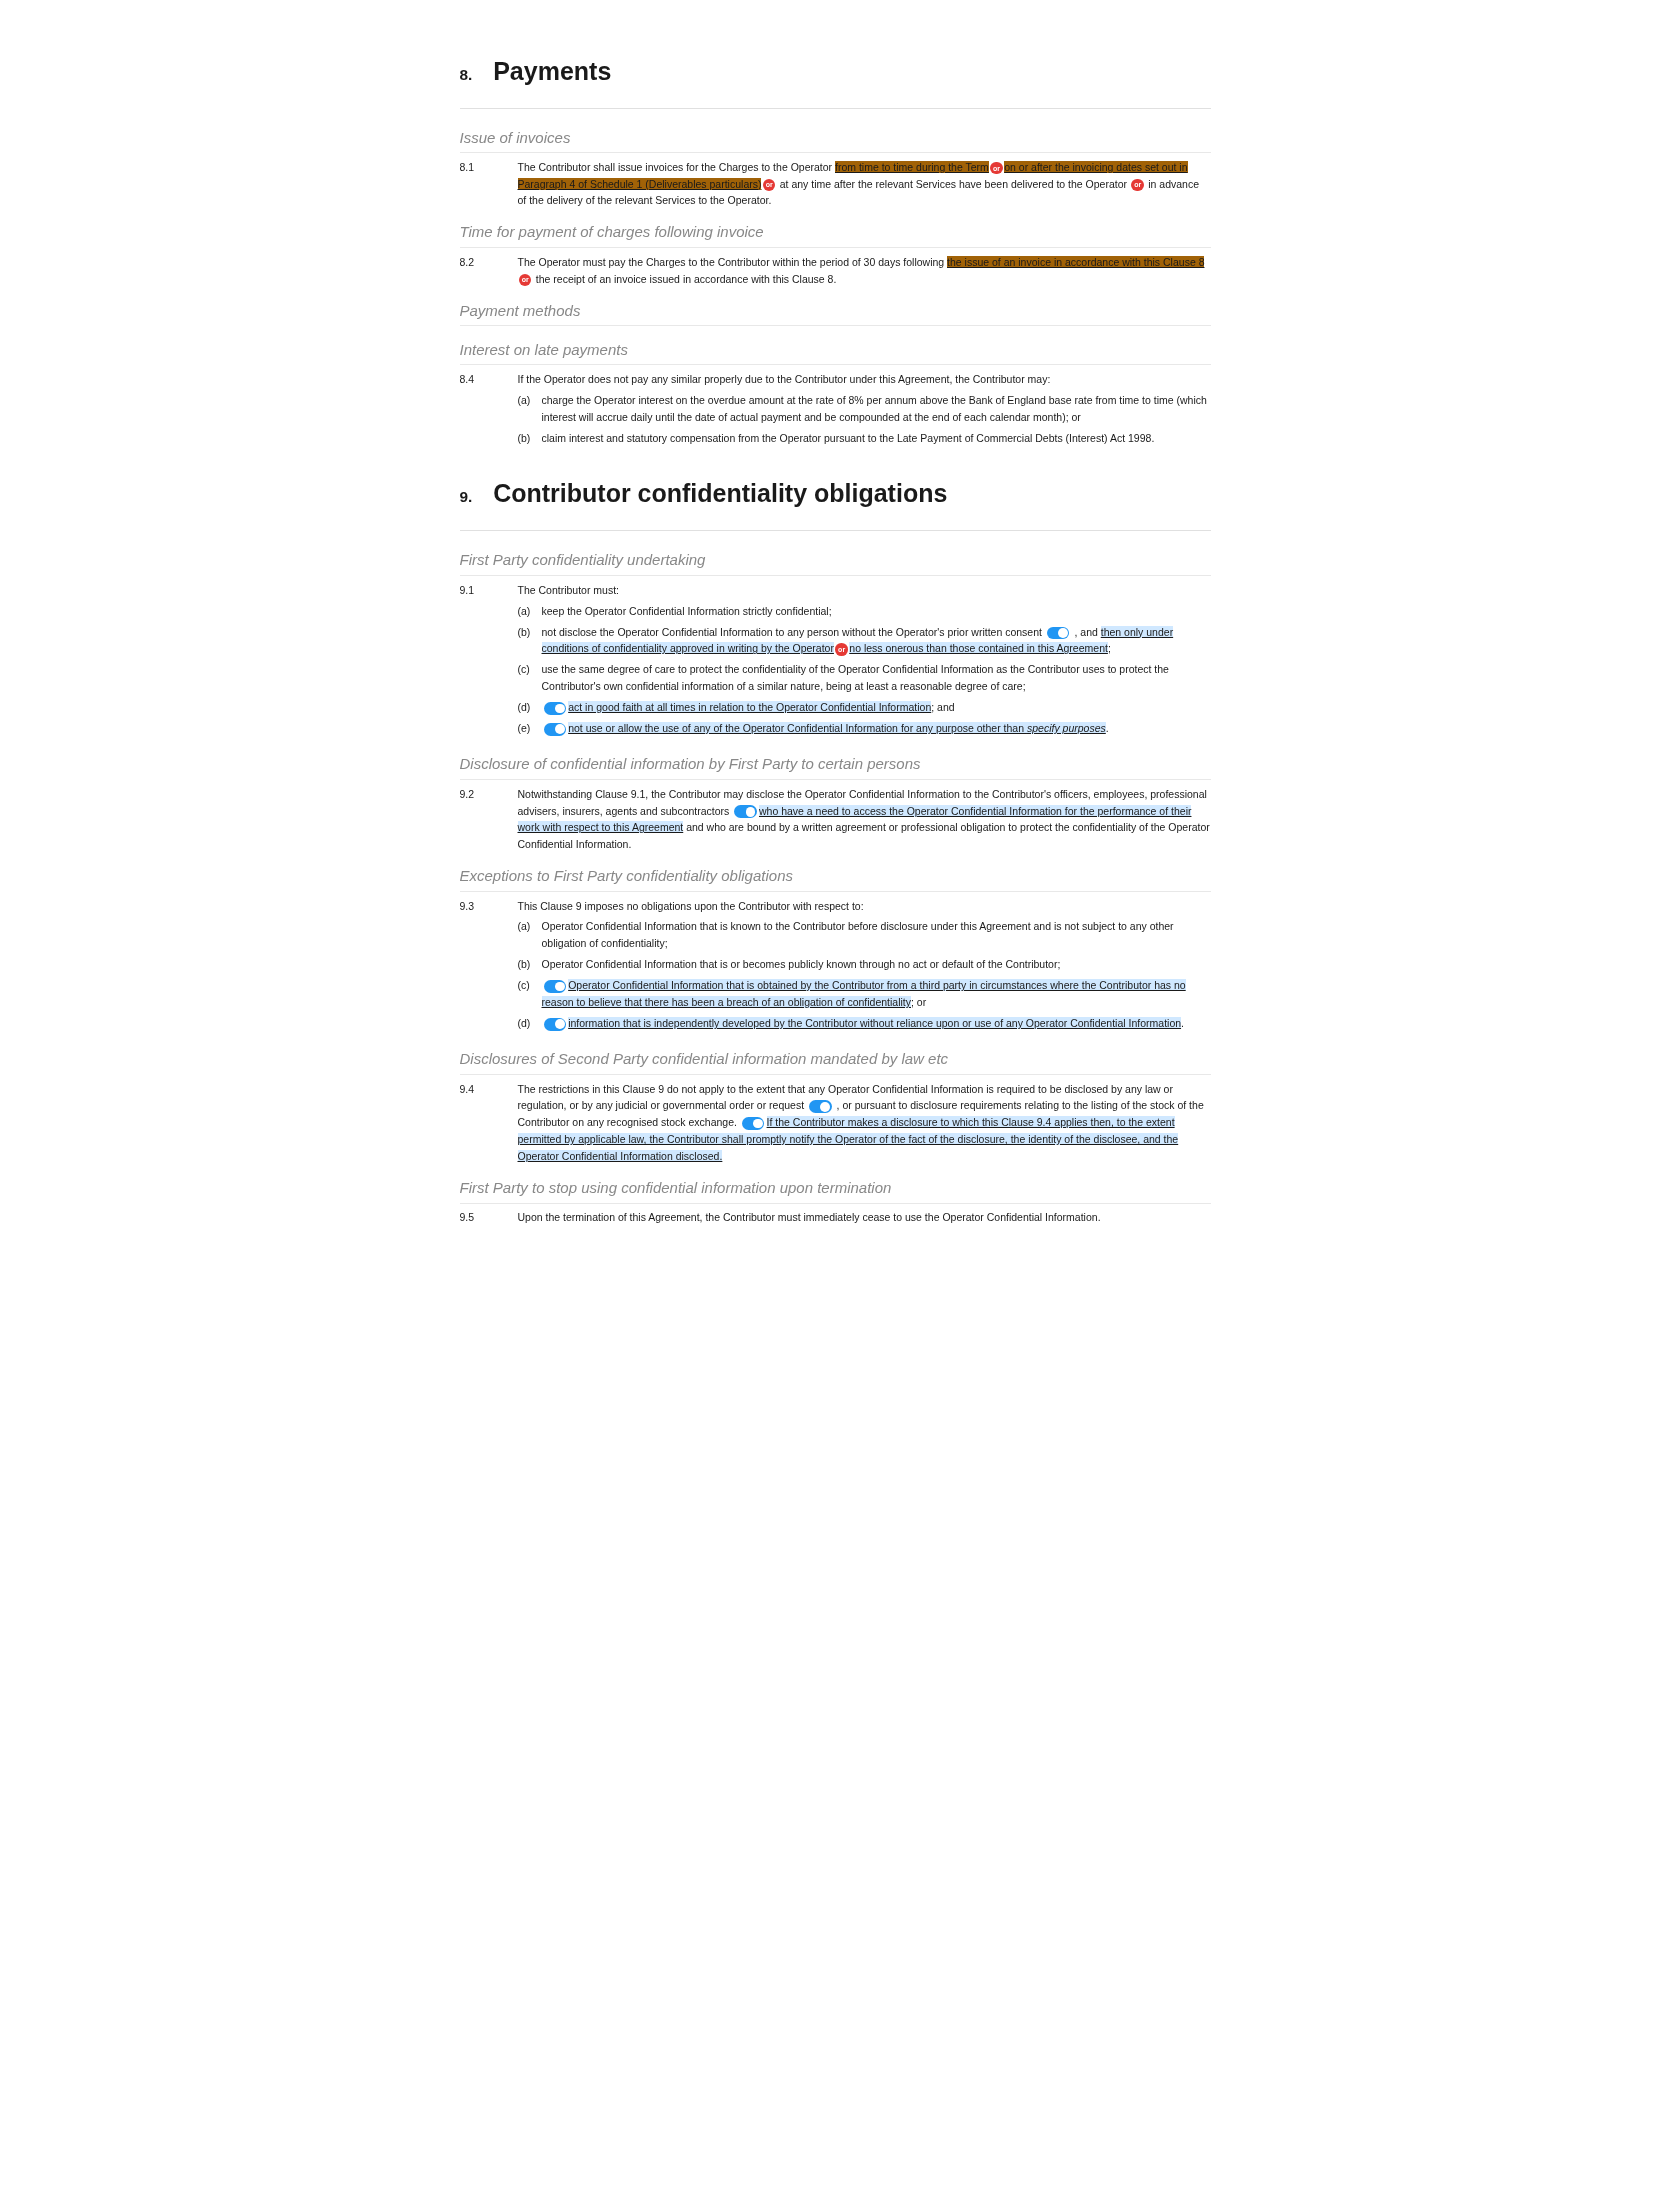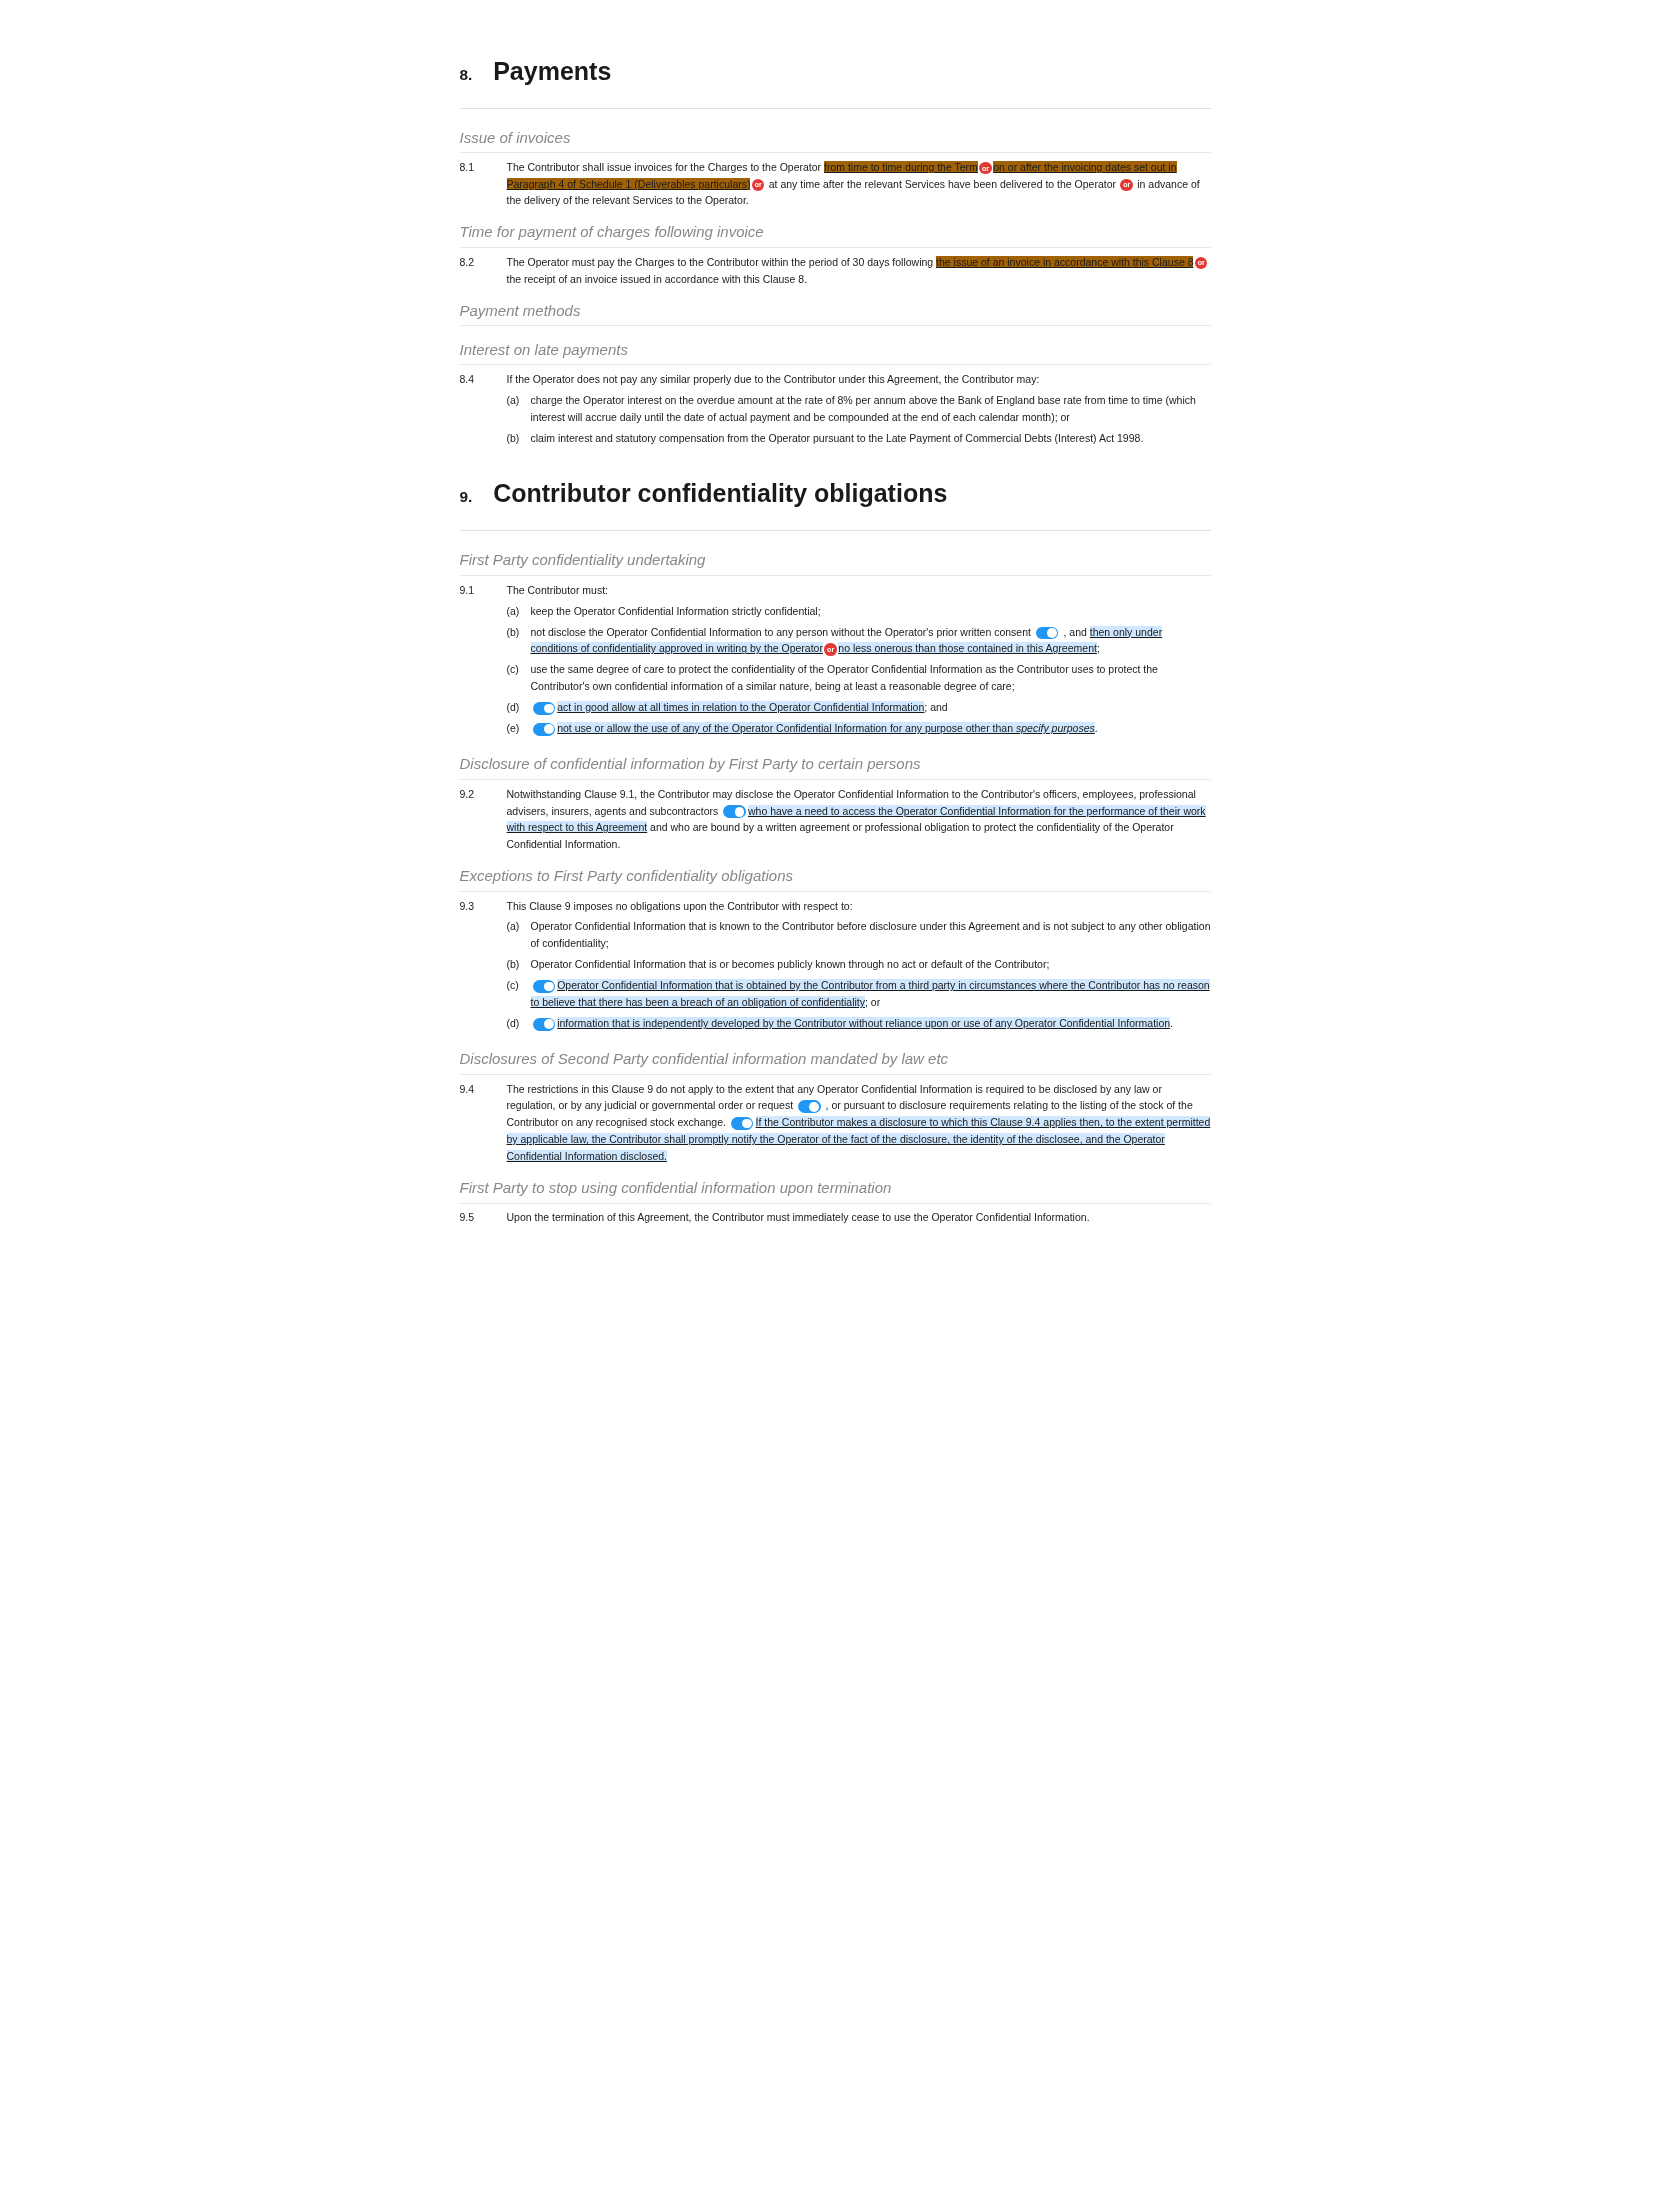--- a/index.html
+++ b/index.html
@@ -36,21 +36,21 @@
     .subsection-label {
       font-style: italic;
       color: #888;
       font-size: 15px;
       margin: 11.2px 0 5.6px 0;
       padding-bottom: 2.8px;
       border-bottom: 0.7px solid #e8e8e8;
     }
     .clause {
       display: flex;
-      gap: 13px;
+      gap: 24px;
       margin-bottom: 8.4px;
     }
     .clause-num {
       min-width: 34px;
       font-weight: normal;
       padding-top: 0;
     }
     .clause-content {
       flex: 1;
     }
@@ -177,21 +177,21 @@
             <li>
               <span class="sub-label">(b)</span>
               <span>not disclose the Operator Confidential Information to any person without the Operator's prior written consent <span class="toggle"></span> , and <span class="highlight-blue">then only under conditions of confidentiality approved in writing by the Operator</span><span class="or-badge">or</span><span class="highlight-blue">no less onerous than those contained in this Agreement</span>;</span>
             </li>
             <li>
               <span class="sub-label">(c)</span>
               <span>use the same degree of care to protect the confidentiality of the Operator Confidential Information as the Contributor uses to protect the Contributor's own confidential information of a similar nature, being at least a reasonable degree of care;</span>
             </li>
             <li>
               <span class="sub-label">(d)</span>
-              <span><span class="toggle"></span><span class="highlight-blue">act in good allow at all times in relation to the Operator Confidential Information</span>; and</span>
+              <span><span class="toggle"></span><span class="highlight-blue">act in good faith at all times in relation to the Operator Confidential Information</span>; and</span>
             </li>
             <li>
               <span class="sub-label">(e)</span>
               <span><span class="toggle"></span><span class="highlight-blue">not use or allow the use of any of the Operator Confidential Information for any purpose other than </span><span class="highlight-blue italic">specify purposes</span>.</span>
             </li>
           </ul>
         </div>
       </div>
       <div class="subsection-label">Disclosure of confidential information by First Party to certain persons</div>
       <div class="clause">

